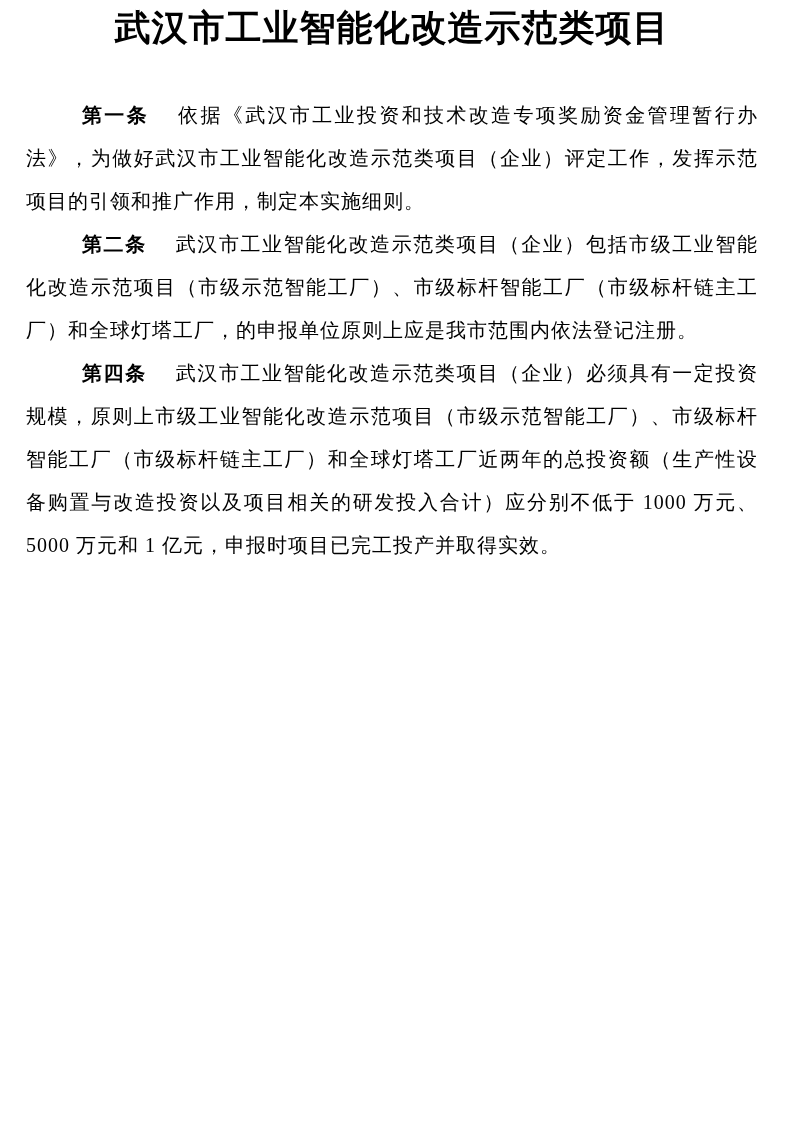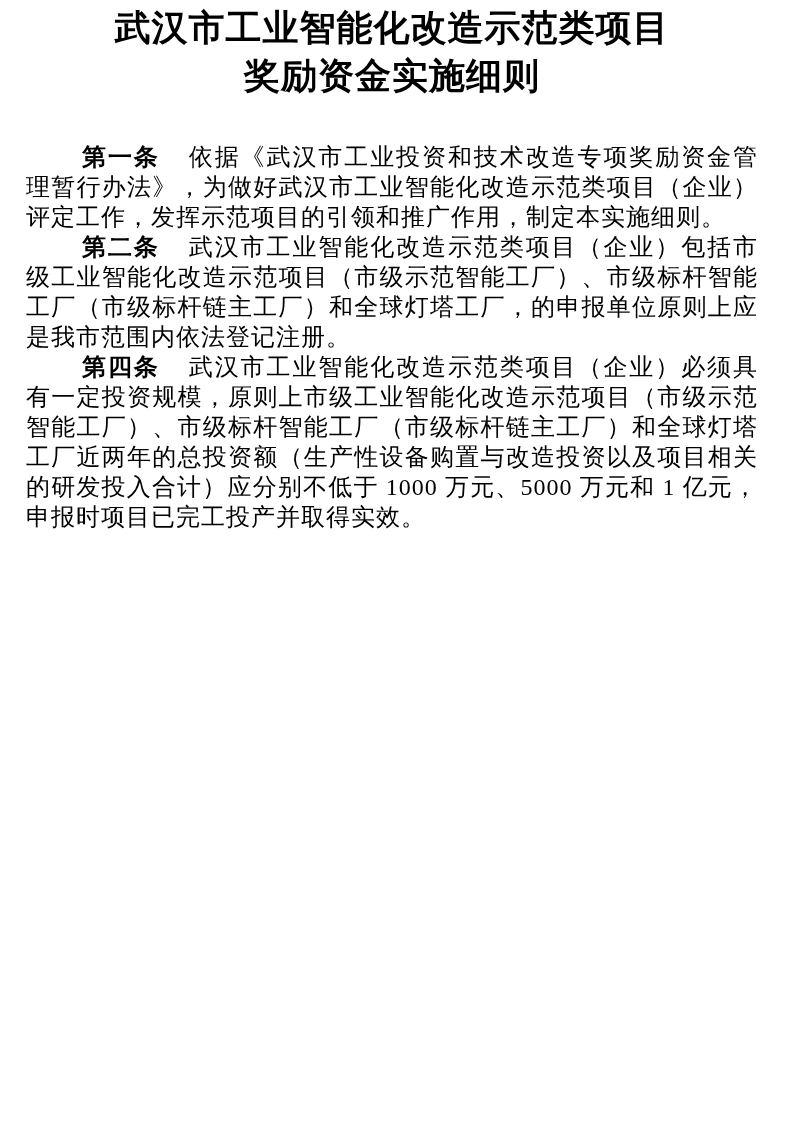--- a/index.html
+++ b/index.html
@@ -22,40 +22,39 @@
     text-align: center;
     font-weight: bold;
     font-size: 36px;
     line-height: 48px;
     letter-spacing: 1px;
     margin-bottom: 42px;
     font-family: "Liberation Serif", "DejaVu Serif", serif;
   }
   .title-line { display: block; }
   .clause {
-    font-size: 24px;
-    line-height: 30px;
+    font-size: 20px;
+    line-height: 43px;
     letter-spacing: 1px;
     text-align: justify;
     text-indent: 56px;
   }
   .clause-label {
     font-weight: bold;
     font-family: "Liberation Sans", "DejaVu Sans", sans-serif;
     margin-right: 29px;
   }
 </style>
 </head>
 <body>
 
 <div class="page">
 
   <h1 class="doc-title">
     <span class="title-line">武汉市工业智能化改造示范类项目</span>
-    <span class="title-line">奖励资金实施细则</span>
   </h1>
 
   <p class="clause"><span class="clause-label">第一条</span><span class="clause-text">依据《武汉市工业投资和技术改造专项奖励资金管理暂行办法》，为做好武汉市工业智能化改造示范类项目（企业）评定工作，发挥示范项目的引领和推广作用，制定本实施细则。</span></p>
 
   <p class="clause"><span class="clause-label">第二条</span><span class="clause-text">武汉市工业智能化改造示范类项目（企业）包括市级工业智能化改造示范项目（市级示范智能工厂）、市级标杆智能工厂（市级标杆链主工厂）和全球灯塔工厂，的申报单位原则上应是我市范围内依法登记注册。</span></p>
 
 
   <p class="clause"><span class="clause-label">第四条</span><span class="clause-text">武汉市工业智能化改造示范类项目（企业）必须具有一定投资规模，原则上市级工业智能化改造示范项目（市级示范智能工厂）、市级标杆智能工厂（市级标杆链主工厂）和全球灯塔工厂近两年的总投资额（生产性设备购置与改造投资以及项目相关的研发投入合计）应分别不低于 1000 万元、5000 万元和 1 亿元，申报时项目已完工投产并取得实效。</span></p>
 
 </div>

